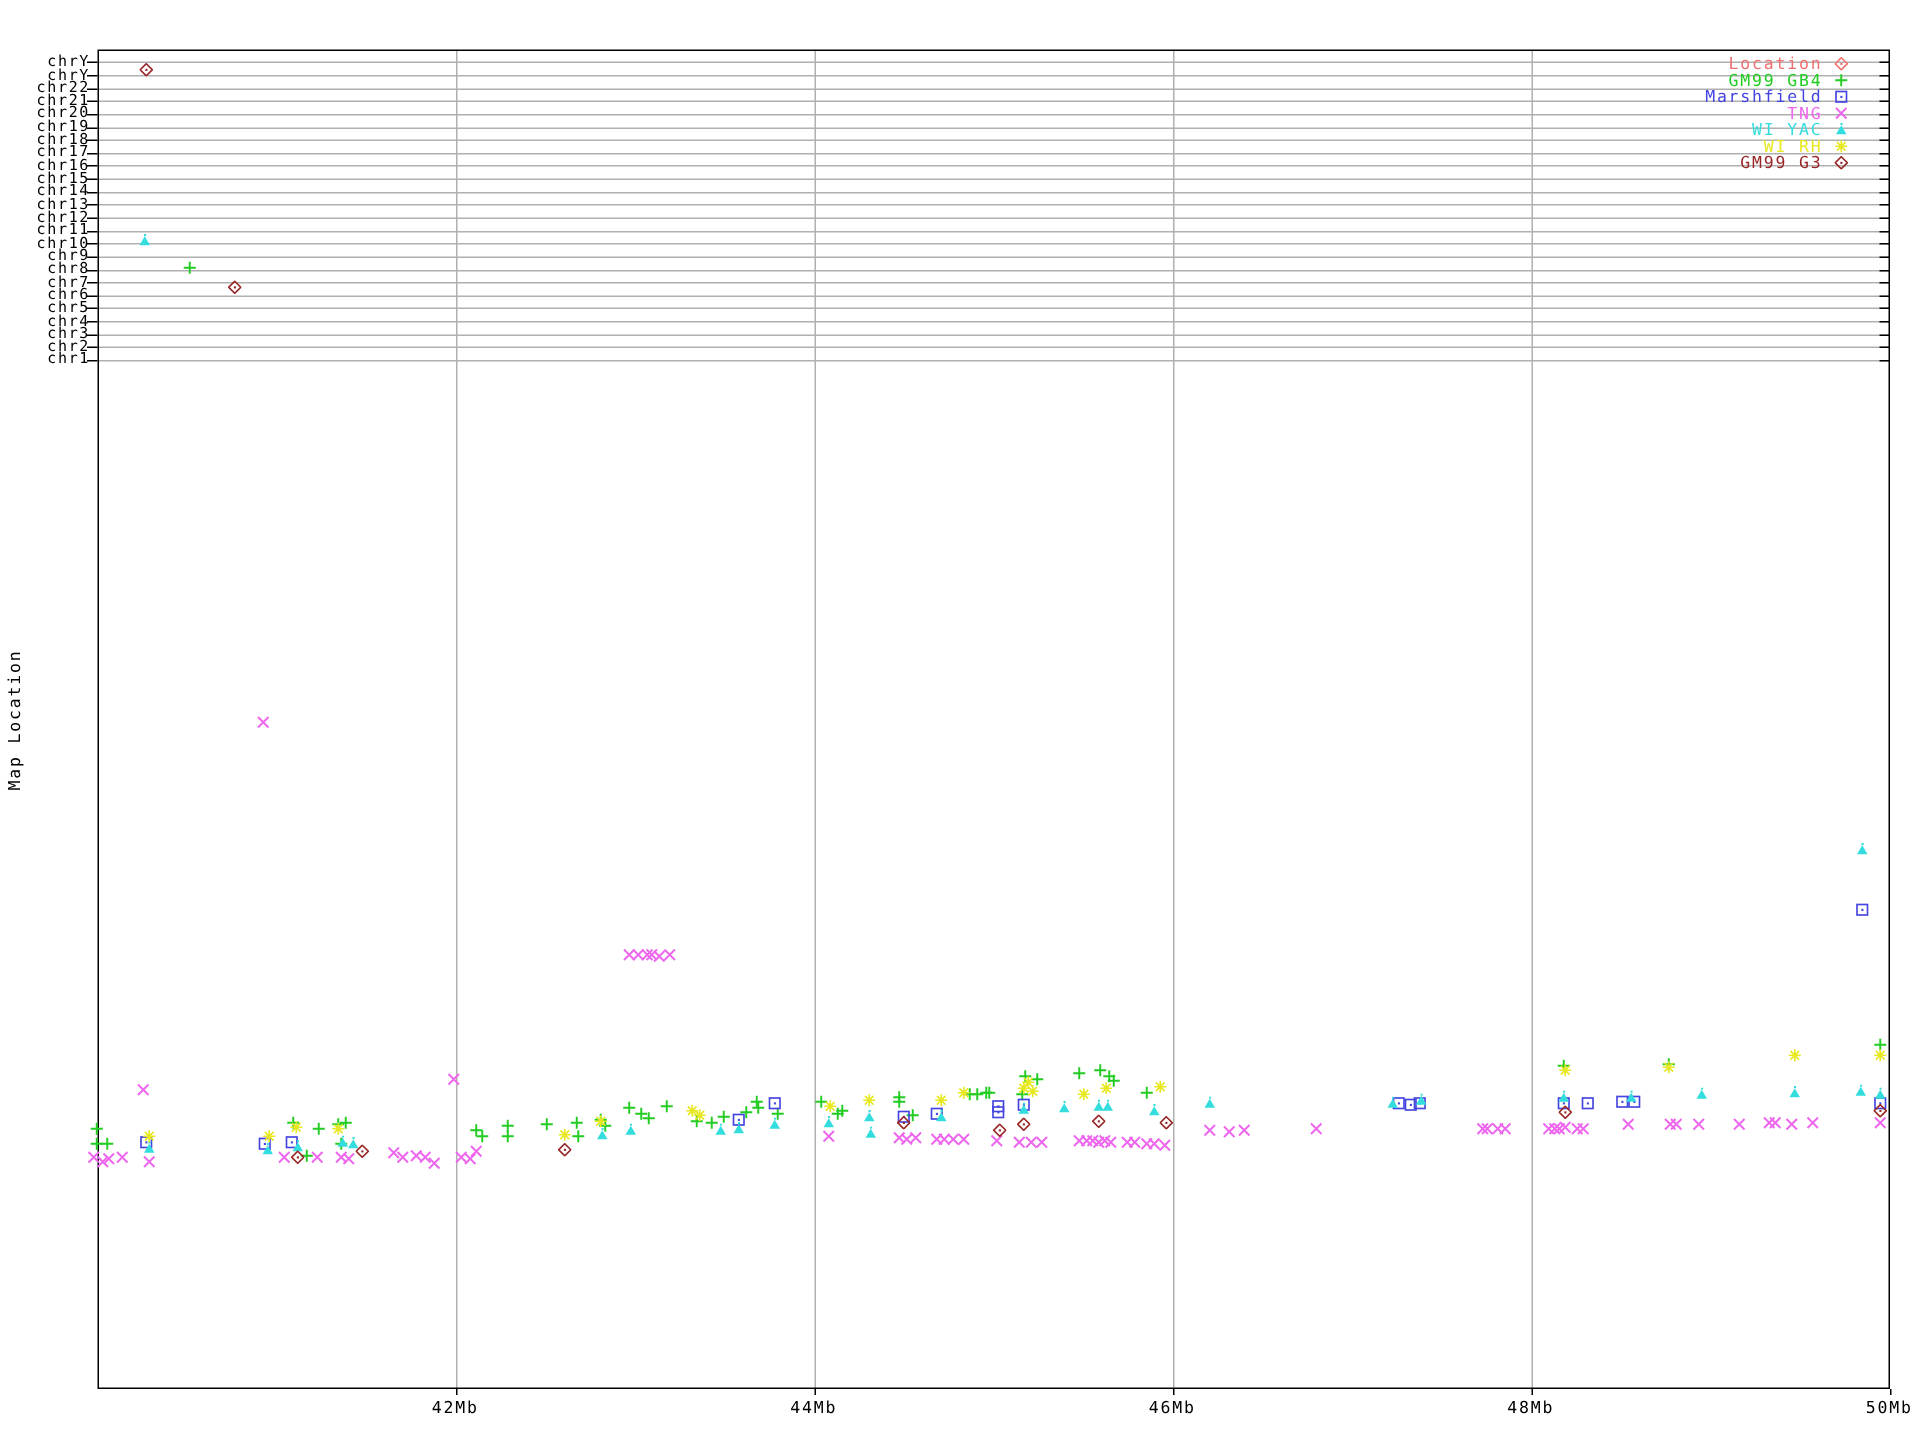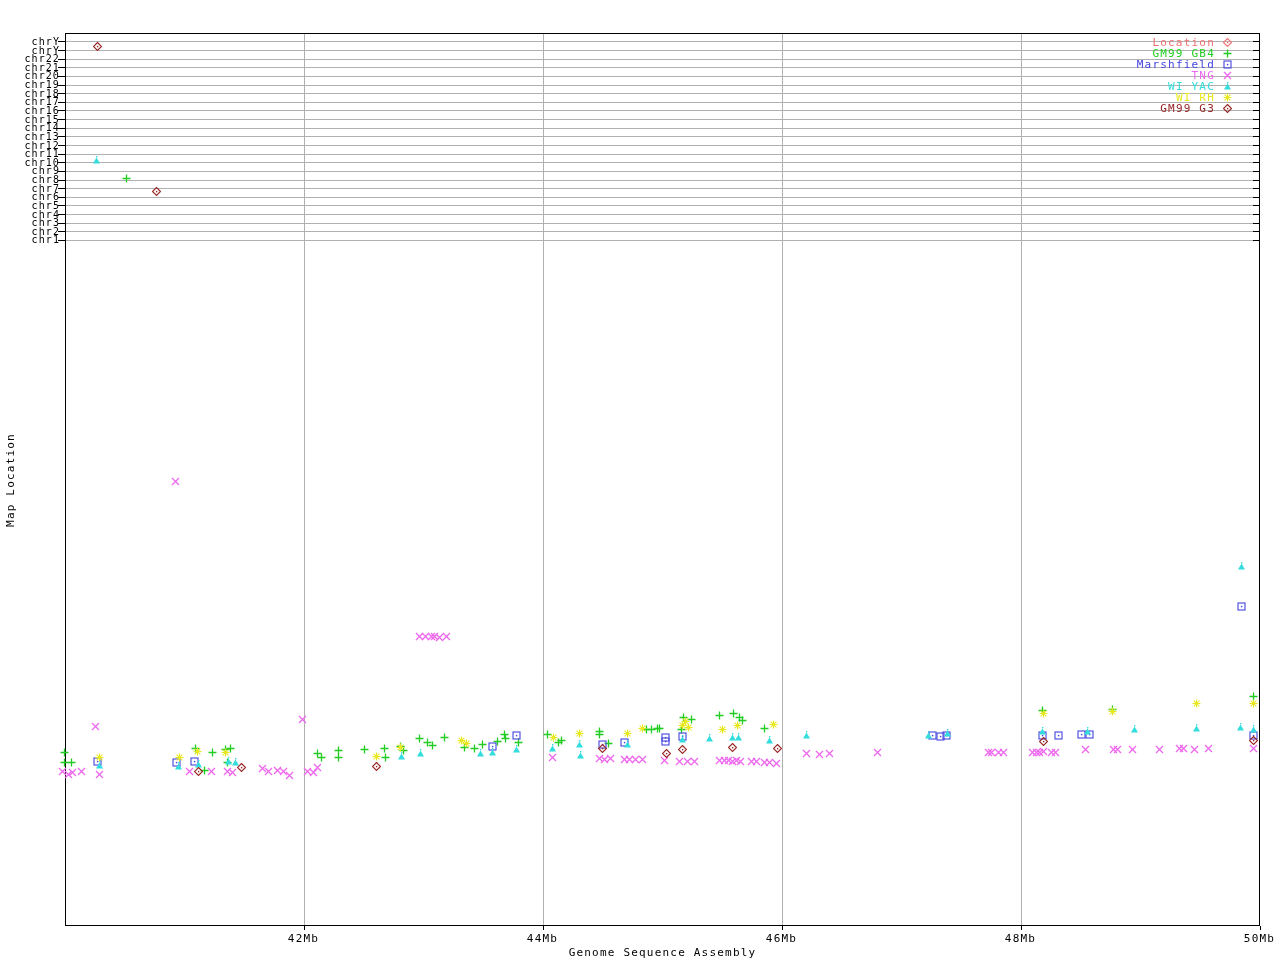--- a/index.html
+++ b/index.html
@@ -1293,14 +1293,13 @@
       <div class="legend-row">
         <span style="color: rgb(153, 38, 38);">GM99 G3</span>
         <span class="legend-sym">
           <svg class="marker" width="9" height="9" viewBox="0 0 9 9">
             <path d="M4.5 0.5 L8.5 4.5 L4.5 8.5 L0.5 4.5 Z" fill="none" stroke="#992626" stroke-width="1.1"></path>
             <rect x="3.9" y="3.9" width="1.4" height="1.4" fill="#992626"></rect>
           </svg>
         </span>
       </div>
     </div>
-  <div class="abs" id="x-axis-label">Genome Sequence Assembly</div>
 </div>
 
 </body></html>

